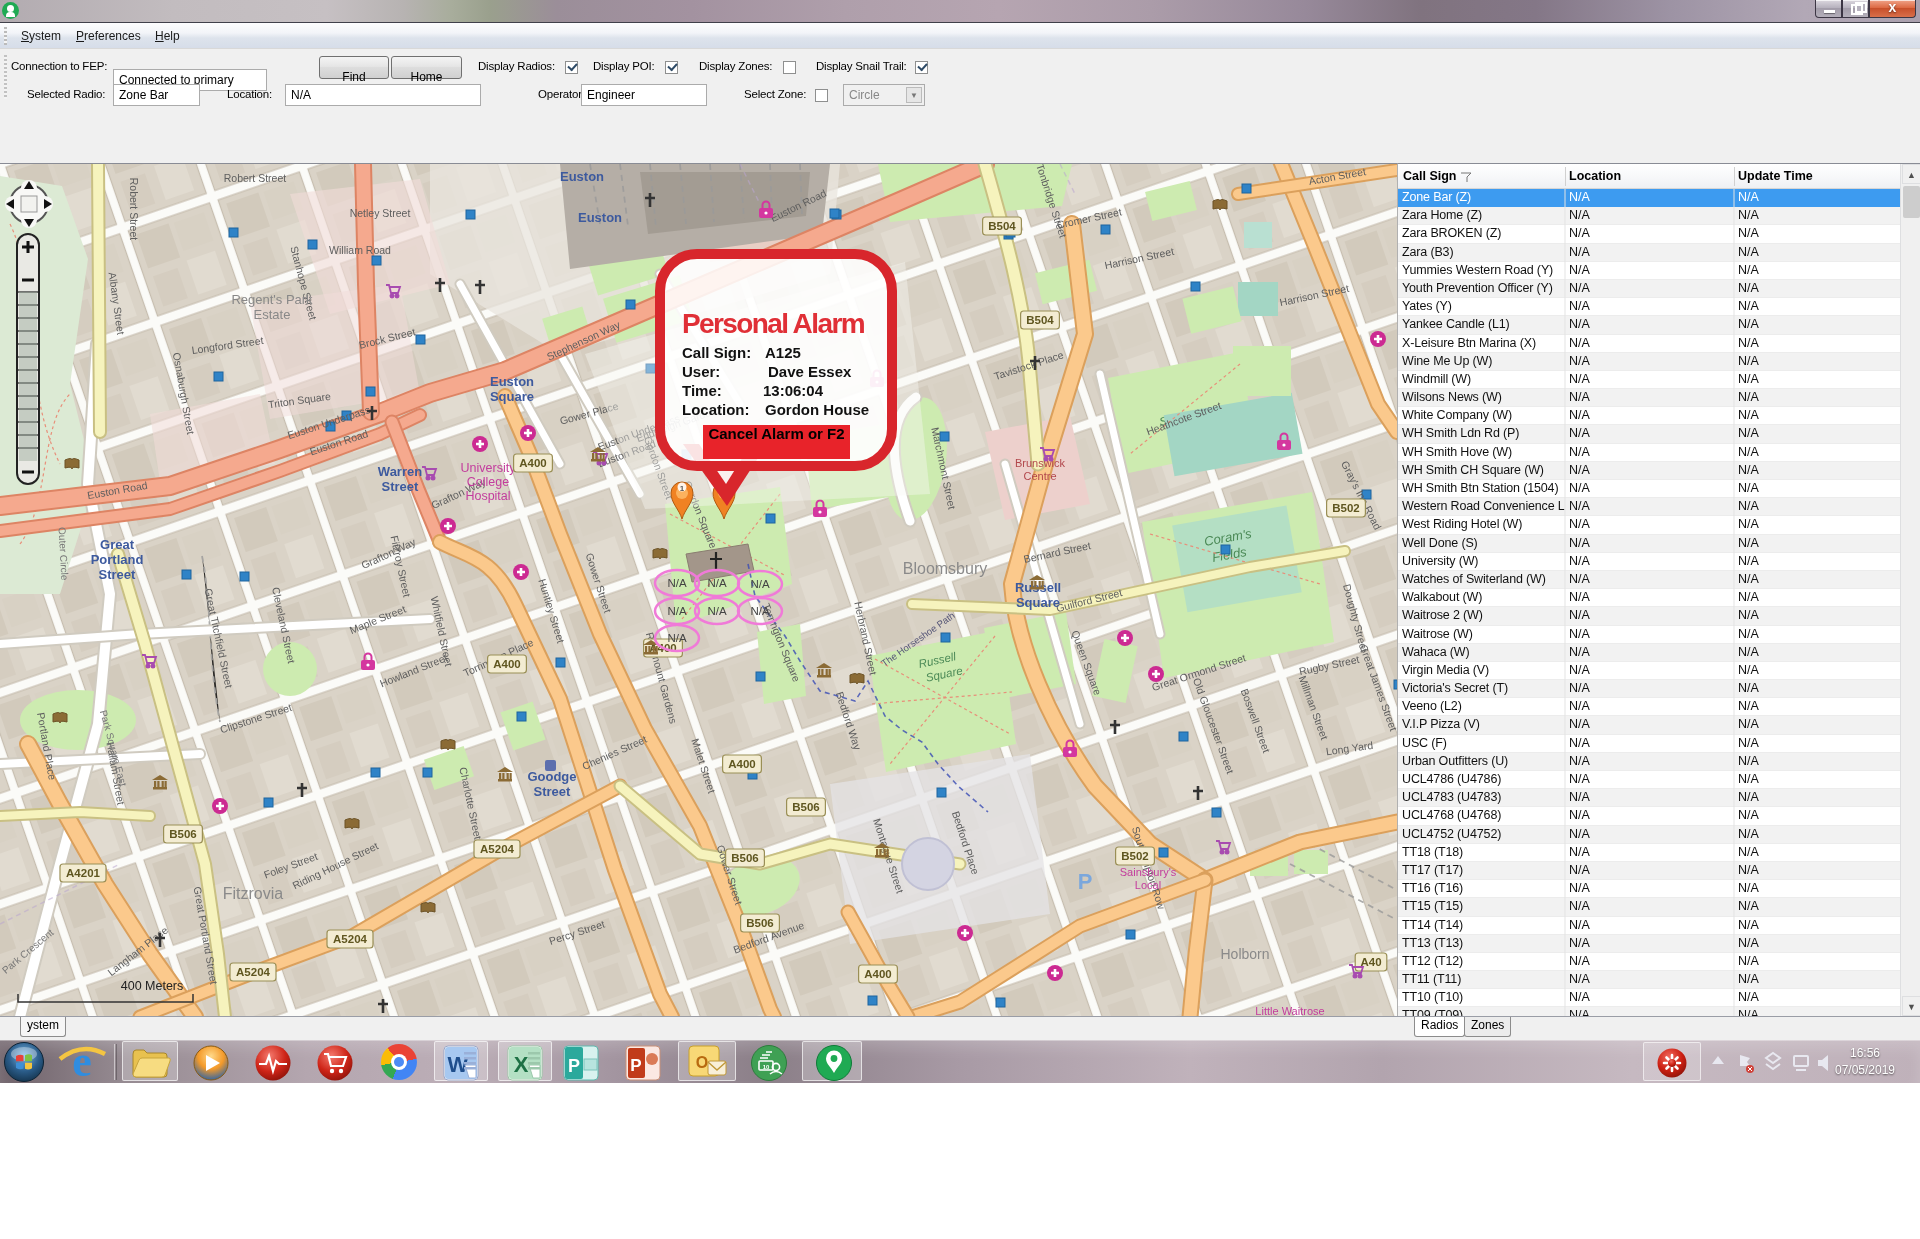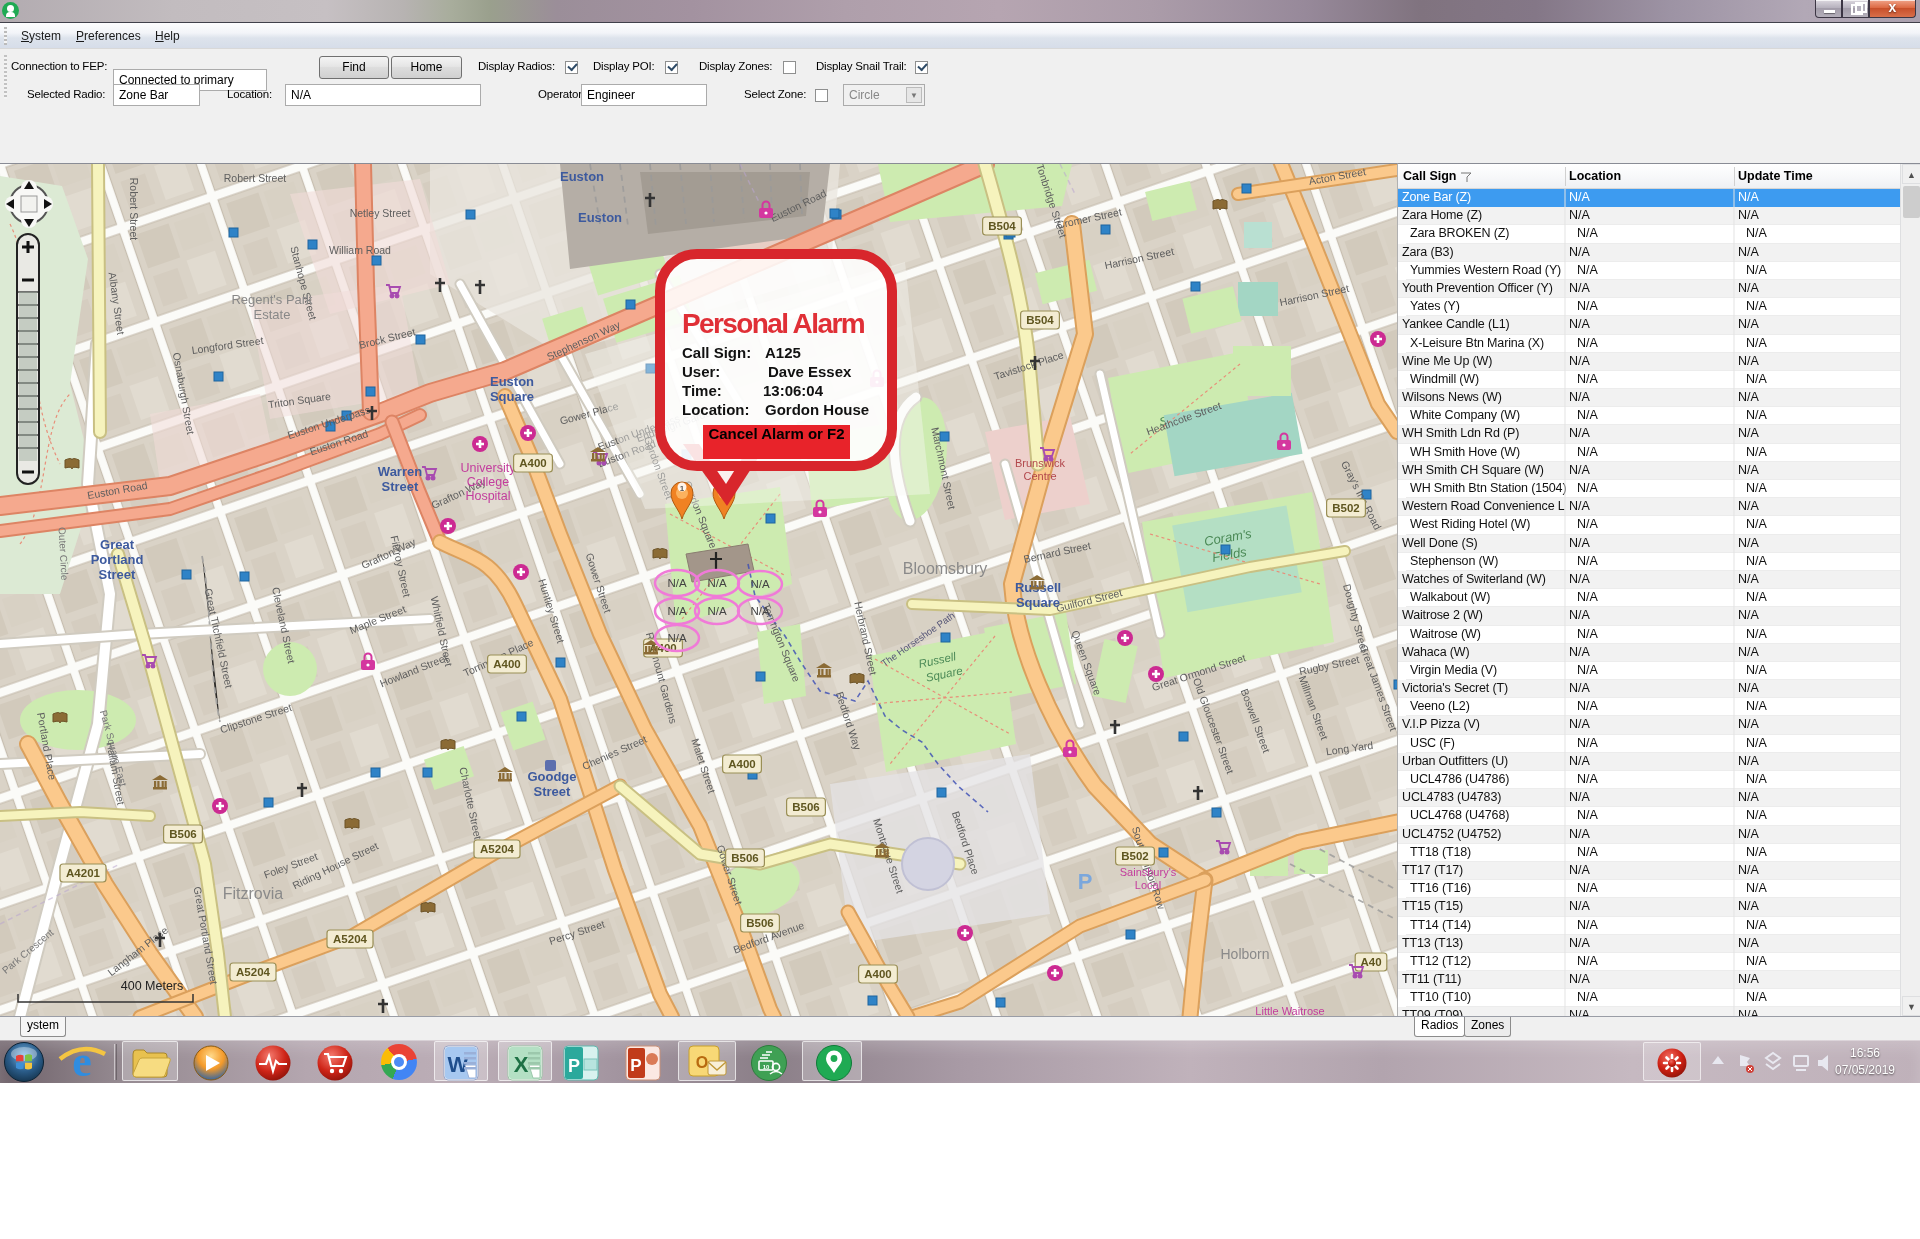--- a/index.html
+++ b/index.html
@@ -19,33 +19,33 @@
 #wmin:after { content:""; position:absolute; left:8px; top:10px; width:11px; height:3px; background:#fff; box-shadow:0 1px 1px rgba(0,0,0,.4); }
 #wmax:after { content:""; position:absolute; left:8px; top:4px; width:8px; height:7px; border:2px solid #fff; }
 #wmax:before { content:""; position:absolute; left:12px; top:2px; width:8px; height:7px; border:2px solid #fff; background:#b7b2be; }
 #wcls:after { content:"x"; position:absolute; left:0; right:0; top:-1px; text-align:center; color:#fff; font-size:14px; font-weight:bold; text-shadow:0 1px 2px rgba(0,0,0,.5); }
 #menubar { left:0; top:22px; width:1920px; height:26px; background:linear-gradient(#fdfdfe,#f2f4f8 40%,#dde3ec 60%,#d6dde9); border-top:1px solid #40404a; }
 #menubar span { position:absolute; top:6px; font-size:12px; color:#1a1a1a; }
 #menubar u { text-decoration:underline; }
 #toolbar { left:0; top:48px; width:1920px; height:115px; background:#f0f0f0; border-top:1px solid #d8d8d8; }
 .lbl { position:absolute; font-size:11.5px; color:#000; letter-spacing:-0.2px; }
 .tbox { position:absolute; height:22px; background:#fff; border:1px solid #ababab; font-size:12px; padding:3px 5px 0 5px; color:#000; }
-.btn { position:absolute; height:23px; background:linear-gradient(#f4f4f4,#e5e5e5 45%,#dddddd 50%,#d0d0d0); border:1px solid #707070; border-radius:3px; font-size:12px; text-align:center; padding-top:3px; }
+.btn { position:absolute; height:23px; background:linear-gradient(#f4f4f4,#e5e5e5 45%,#dddddd 50%,#d0d0d0); border:1px solid #707070; border-radius:3px; font-size:12px; text-align:center; padding-top:13px; }
 .cb { position:absolute; width:13px; height:13px; background:#fff; border:1px solid #8e8f8f; }
 .cb.on:after { content:""; position:absolute; left:2px; top:1px; width:7px; height:4px; border-left:2px solid #2d4a66; border-bottom:2px solid #2d4a66; transform:rotate(-48deg); }
 #mapwrap { left:0; top:163px; width:1397px; height:853px; overflow:hidden; border-top:1px solid #898c95; background:#eeebe3; }
 #panel { left:1397px; top:163px; width:523px; height:853px; background:#fff; border-top:1px solid #898c95; border-left:1px solid #b0b0b0; }
 #phead { position:absolute; left:0; top:0; width:523px; height:25px; background:linear-gradient(#ffffff,#f6f7f9 60%,#eef0f3); border-bottom:1px solid #d5d5d5; }
 #phead span { position:absolute; top:5px; font-size:12.5px; font-weight:bold; color:#000; }
 #phead i { position:absolute; left:167px; top:3px; width:1px; height:19px; background:#d0d0d0; }
 #phead b { position:absolute; left:336px; top:3px; width:1px; height:19px; background:#d0d0d0; }
 #rows { position:absolute; left:0; top:25px; width:502px; height:828px; overflow:hidden; }
 .trow { width:502px; height:18.2px; position:relative; font-size:12.5px; color:#111; border-bottom:1px solid #ececec;padding-left:36px; }
 .trow.odd { background:#f2f2f2; }
-.trow.even { background:#fff;margin-left:8px; }
+.trow.even { background:#fff; }
 .trow.sel { background:#3d9bf0; color:#fff; border-bottom:1px solid #3d9bf0; }
 .trow span { position:absolute; top:1px; white-space:nowrap; }
 .c1 { left:4px; max-width:163px; overflow:hidden; letter-spacing:-0.15px; } .c2 { left:171px; } .c3 { left:340px; }
 #vlines { position:absolute; left:0; top:25px; width:502px; height:828px; pointer-events:none; }
 #sbar { position:absolute; left:502px; top:0; width:21px; height:853px; background:#f0f0f0; border-left:1px solid #dedfe1; }
 #sbar .arr { position:absolute; left:1px; width:19px; height:20px; background:#f0f0f0; color:#505050; font-size:9px; text-align:center; padding-top:5px; }
 #sbar .thumb { position:absolute; left:2px; top:22px; width:17px; height:32px; background:#cdcdcd; border-radius:2px; }
 #tabstrip { left:0; top:1016px; width:1920px; height:24px; background:#f0f0f0; border-top:1px solid #9a9da6; }
 .tab { position:absolute; top:0px; height:20px; background:#f6f6f6; border:1px solid #8c8c8c; border-top:none; border-radius:0 0 3px 3px; font-size:12px; padding:1px 6px 0 6px; }
 #taskbar { left:0; top:1040px; width:1920px; height:43px;
@@ -751,21 +751,21 @@
         <span class="c1">West Riding Hotel (W)</span>
         <span class="c2">N/A</span>
         <span class="c3">N/A</span>
       </div>
 <div class="trow odd">
         <span class="c1">Well Done (S)</span>
         <span class="c2">N/A</span>
         <span class="c3">N/A</span>
       </div>
 <div class="trow even">
-        <span class="c1">Stephenson (W)</span>
+        <span class="c1">University (W)</span>
         <span class="c2">N/A</span>
         <span class="c3">N/A</span>
       </div>
 <div class="trow odd">
         <span class="c1">Watches of Switerland (W)</span>
         <span class="c2">N/A</span>
         <span class="c3">N/A</span>
       </div>
 <div class="trow even">
         <span class="c1">Walkabout (W)</span>

